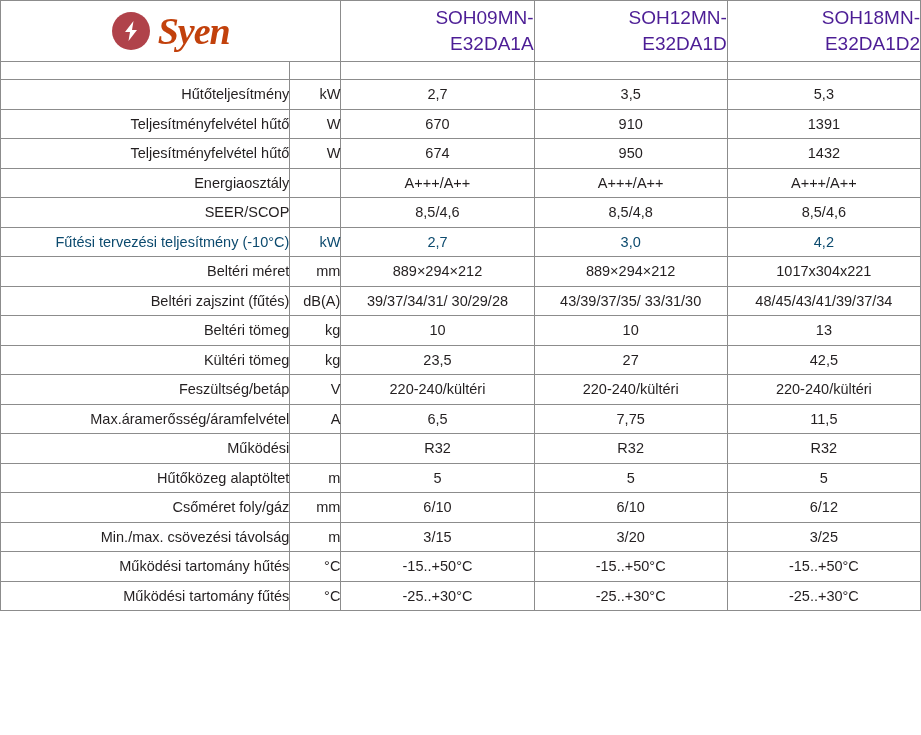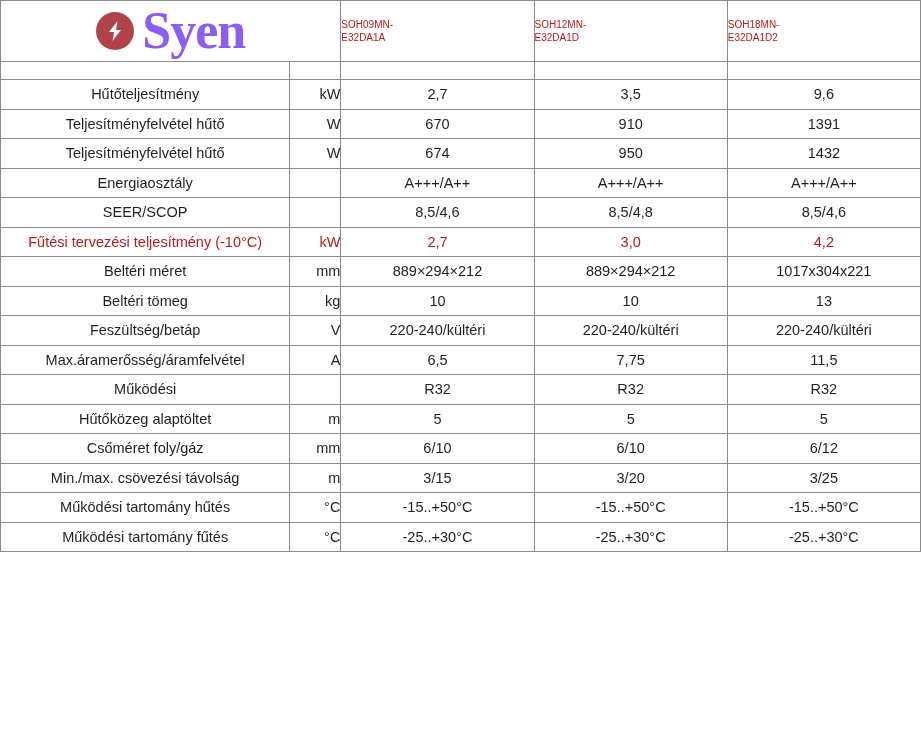--- a/index.html
+++ b/index.html
@@ -48,54 +48,55 @@
     border-radius: 50%;
     background: #b0424a;
     display: inline-flex;
     align-items: center;
     justify-content: center;
     flex: 0 0 auto;
   }
   .brand-badge svg { display: block; }
   .brand-name {
     font-family: "Liberation Serif", serif;
+    font-style: italic;
     font-weight: bold;
-    font-size: 52px;
+    font-size: 38px;
     letter-spacing: -1px;
-    color: #8b5cf6;
+    color: #c2410c;
     line-height: 1;
   }
   .model-cell {
-    text-align: left;
-    font-size: 10px;
-    color: #b91c1c;
+    text-align: right;
+    font-size: 19px;
+    color: #4c1d95;
     line-height: 1.35;
     padding: 4px 6px;
   }
   .blank-row td {
     height: 17px;
   }
   .data-row td {
     height: 28.5px;
     font-size: 14.5px;
   }
   .lbl {
     padding-left: 9px;
-    text-align: center;
+    text-align: right;
     white-space: nowrap;
     overflow: hidden;
   }
   .unit {
     text-align: right;
   }
   .val {
     text-align: center;
   }
   .red .lbl, .red .unit, .red .val {
-    color: #b91c1c;
+    color: #0c4a6e;
   }
   .tight { font-size: 13.5px; }
   .tighter { font-size: 13px; }
 </style>
 </head>
 <body>
 
 <table class="spec-table">
   <colgroup>
     <col class="c-label">
@@ -134,21 +135,21 @@
       <td></td>
       <td></td>
       <td></td>
       <td></td>
     </tr>
   <tr class="data-row">
         <td class="lbl">Hűtőteljesítmény</td>
         <td class="unit">kW</td>
         <td class="val">2,7</td>
         <td class="val">3,5</td>
-        <td class="val">9,6</td>
+        <td class="val">5,3</td>
       </tr>
       <tr class="data-row">
         <td class="lbl">Teljesítményfelvétel hűtő</td>
         <td class="unit">W</td>
         <td class="val">670</td>
         <td class="val">910</td>
         <td class="val">1391</td>
       </tr>
       <tr class="data-row">
         <td class="lbl">Teljesítményfelvétel hűtő</td>
@@ -179,27 +180,41 @@
         <td class="val">4,2</td>
       </tr>
       <tr class="data-row">
         <td class="lbl">Beltéri méret</td>
         <td class="unit">mm</td>
         <td class="val">889×294×212</td>
         <td class="val">889×294×212</td>
         <td class="val">1017x304x221</td>
       </tr>
       <tr class="data-row">
+        <td class="lbl">Beltéri zajszint (fűtés)</td>
+        <td class="unit">dB(A)</td>
+        <td class="val tighter">39/37/34/31/ 30/29/28</td>
+        <td class="val tighter">43/39/37/35/ 33/31/30</td>
+        <td class="val tighter">48/45/43/41/39/37/34</td>
+      </tr>
+      <tr class="data-row">
         <td class="lbl">Beltéri tömeg</td>
         <td class="unit">kg</td>
         <td class="val">10</td>
         <td class="val">10</td>
         <td class="val">13</td>
       </tr>
       <tr class="data-row">
+        <td class="lbl">Kültéri tömeg</td>
+        <td class="unit">kg</td>
+        <td class="val">23,5</td>
+        <td class="val">27</td>
+        <td class="val">42,5</td>
+      </tr>
+      <tr class="data-row">
         <td class="lbl">Feszültség/betáp</td>
         <td class="unit">V</td>
         <td class="val">220-240/kültéri</td>
         <td class="val">220-240/kültéri</td>
         <td class="val">220-240/kültéri</td>
       </tr>
       <tr class="data-row">
         <td class="lbl">Max.áramerősség/áramfelvétel</td>
         <td class="unit">A</td>
         <td class="val">6,5</td>

